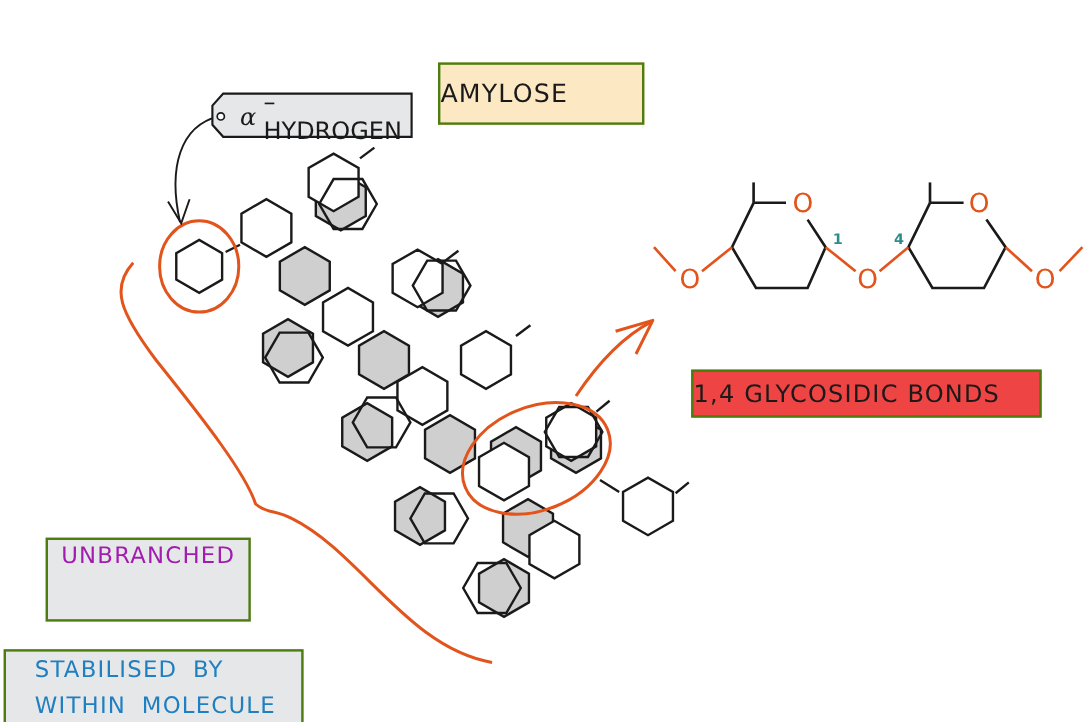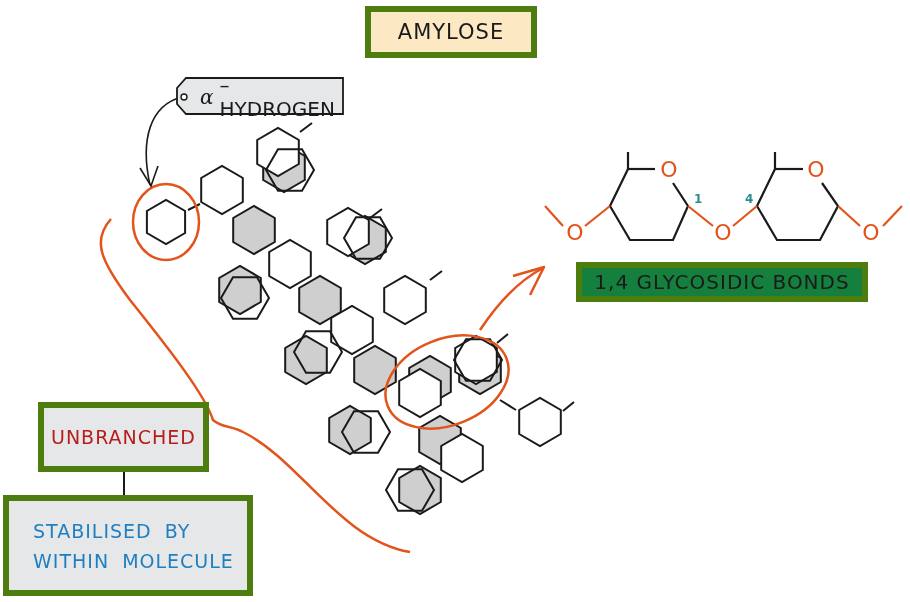--- a/index.html
+++ b/index.html
@@ -1,21 +1,21 @@
 <!DOCTYPE html>
 <html><head>
   <meta charset="utf-8">
   <style>
     html, body { margin: 0; padding: 0; background: #ffffff; }
     body { width: 910px; height: 602px; position: relative; overflow: hidden; font-family: "DejaVu Sans", sans-serif; }
     #diagram { position: absolute; left: 0; top: 0; width: 910px; height: 602px; }
-    .box { position: absolute; border: 6px solid #4d7c0f; box-sizing: border-box; display: flex; align-items: center; justify-content: center; text-align: center; letter-spacing: 1px; }
+    .box { position: absolute; border: 2px solid #4d7c0f; box-sizing: border-box; display: flex; align-items: center; text-align: center; letter-spacing: 1px; margin-top: 46px; }
     .title-box { left: 365px; top: 6px; width: 172px; height: 52px; background: #fde8c4; font-size: 21px; color: #1a1a1a; }
-    .bond-box { left: 576px; top: 262px; width: 292px; height: 40px; background: #15803d; font-size: 20px; color: #1a1a1a; }
-    .helix-box { left: 38px; top: 402px; width: 171px; height: 70px; background: #e6e7e8; font-size: 19px; color: #b91c1c; line-height: 27px; flex-direction: row; }
+    .bond-box { left: 576px; top: 262px; width: 292px; height: 40px; background: #ef4444; font-size: 20px; color: #1a1a1a; }
+    .helix-box { left: 38px; top: 402px; width: 171px; height: 70px; background: #e6e7e8; font-size: 19px; color: #a21caf; line-height: 27px; flex-direction: column; }
     .stab-box { left: 3px; top: 495px; width: 250px; height: 101px; background: #e6e7e8; font-size: 19px; color: #1f7fc0; line-height: 30px; flex-direction: column; align-items: flex-start; padding-left: 24px; word-spacing: 6px; }
     .tag { position: absolute; left: 186px; top: 80px; width: 154px; height: 34px; display: flex; align-items: center; font-size: 20px; color: #1a1a1a; padding-left: 14px; box-sizing: border-box; }
     .alpha { font-family: "DejaVu Serif", serif; font-style: italic; margin-right: 6px; }
   </style>
 </head>
 <body>
 
 <svg id="diagram" width="910" height="602" viewBox="0 0 910 602" xmlns="http://www.w3.org/2000/svg">
   <g id="chain">
       <polygon points="185.1,233.0 166.0,244.0 146.9,233.0 146.9,211.0 166.0,200.0 185.1,211.0" fill="#ffffff" stroke="#1a1a1a" stroke-width="2"></polygon>

